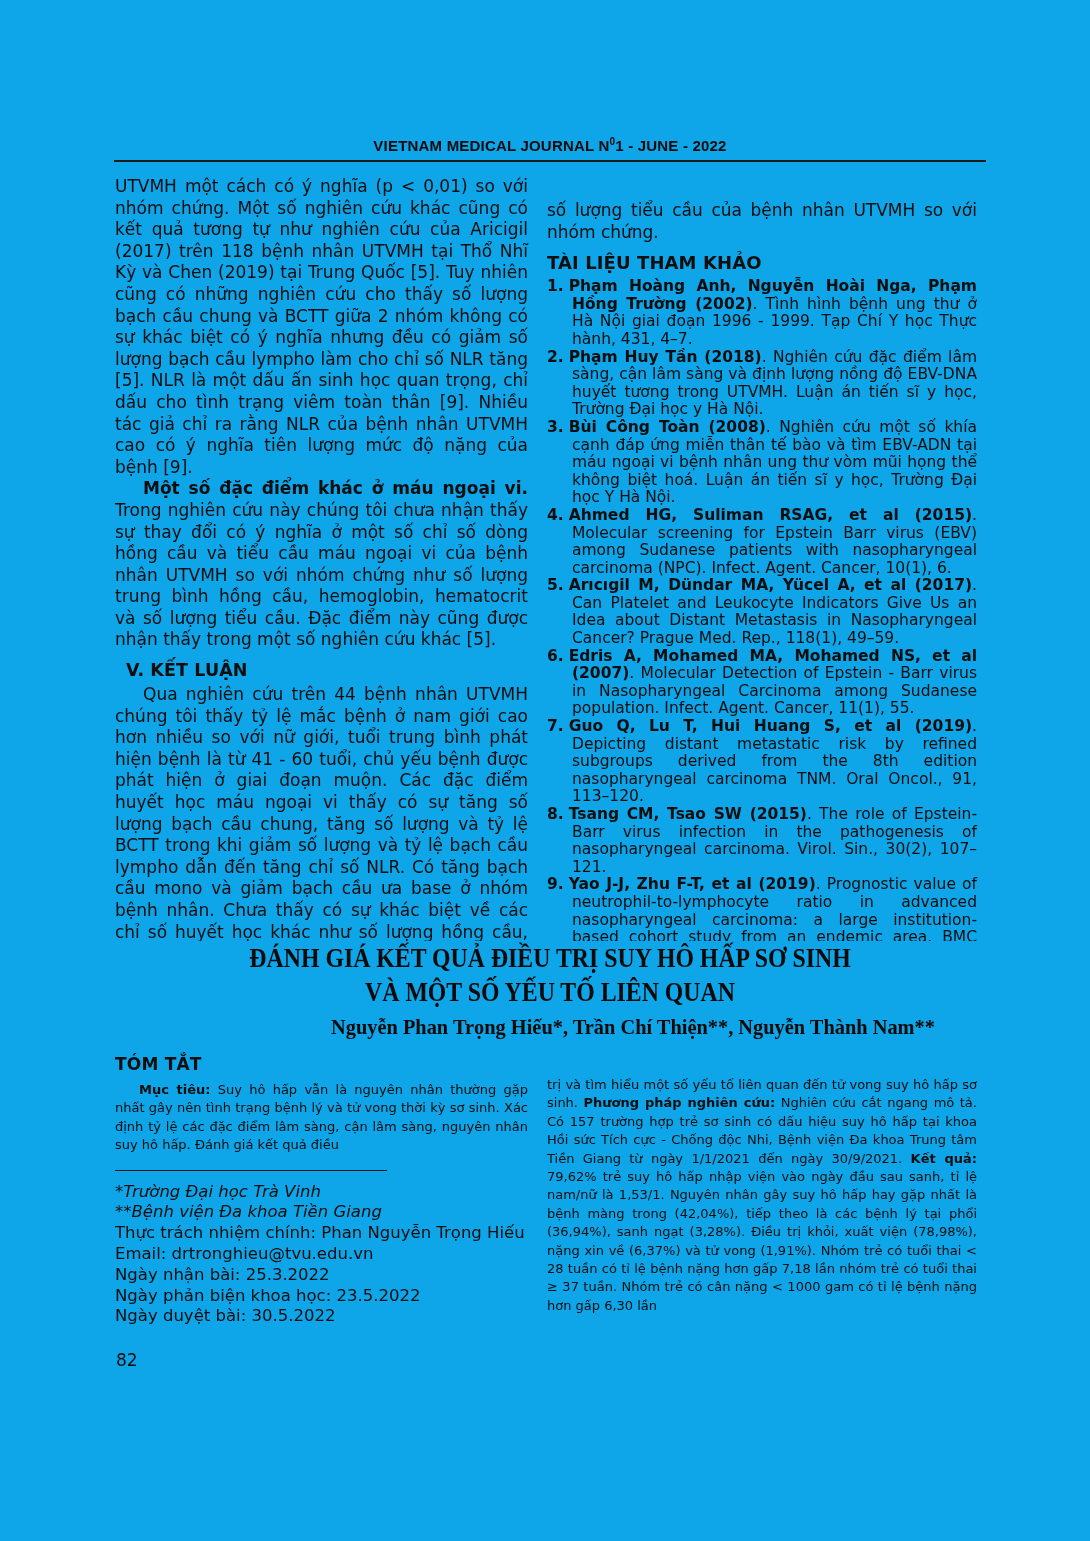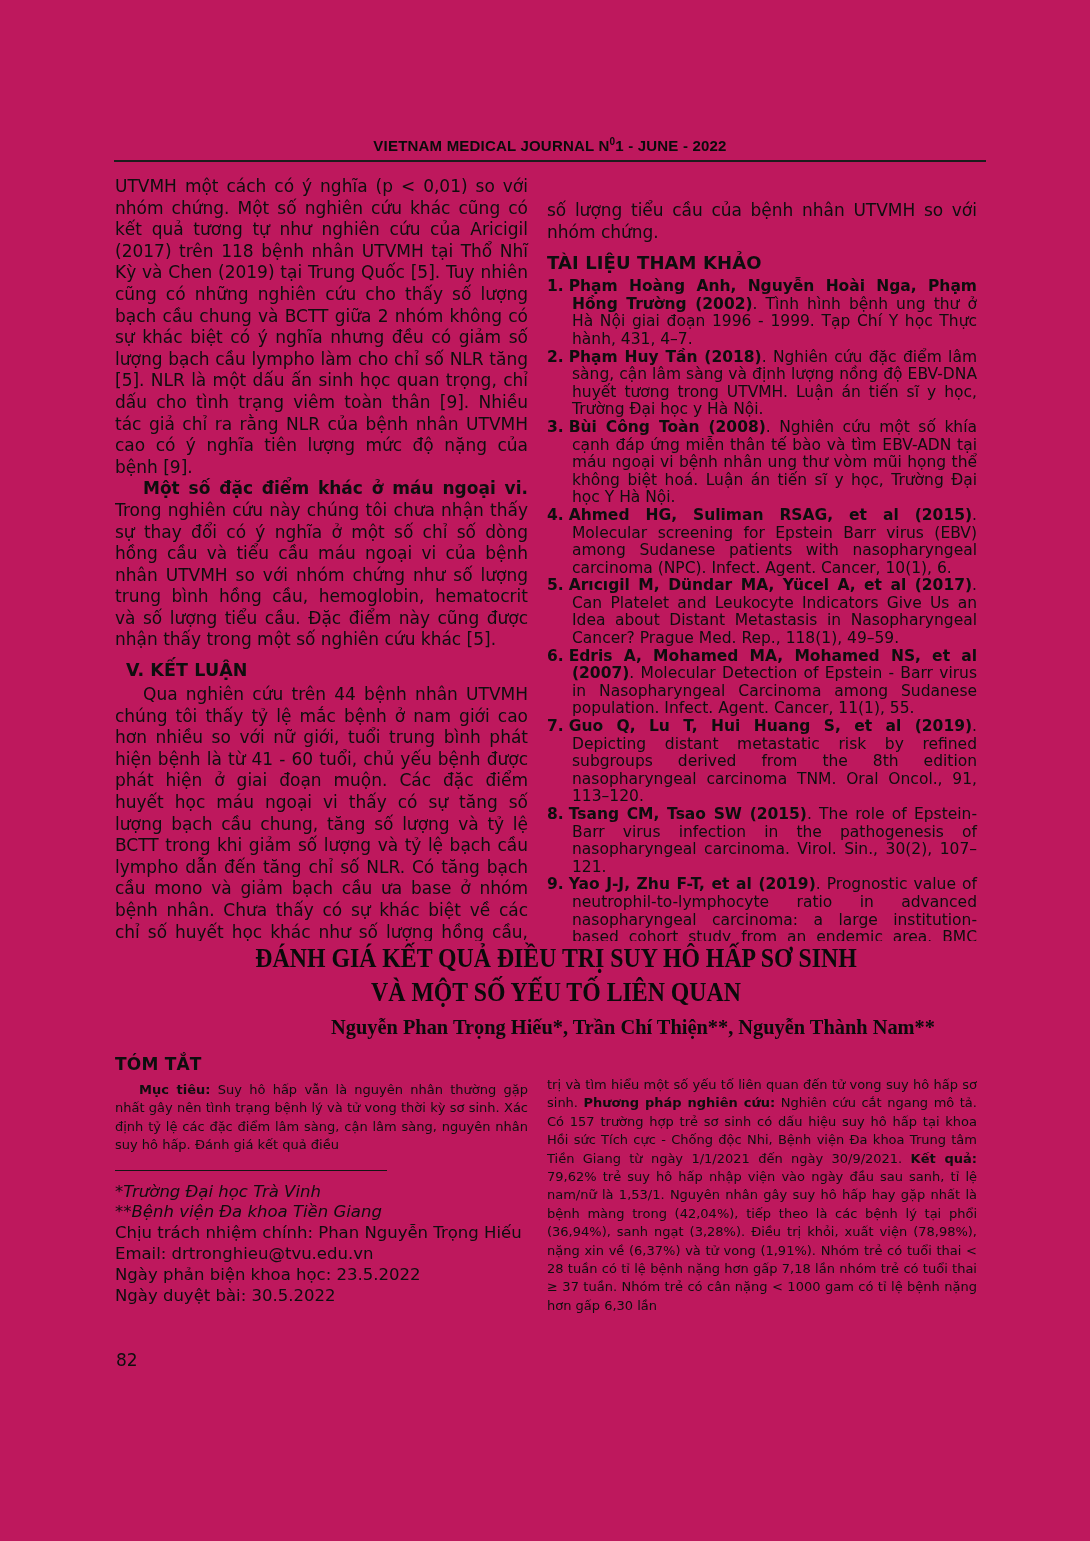--- a/index.html
+++ b/index.html
@@ -1,17 +1,17 @@
 <!DOCTYPE html>
 <html><head>
 <meta charset="utf-8">
 <style>
   html,body { margin:0; padding:0; background:#ffffff; }
   .page {
-    position:relative; width:1090px; height:1541px; background:#be185d;
+    position:relative; width:1090px; height:1541px; background:#0ea5e9;
     color:#0e0e0e; font-family:"DejaVu Sans","Liberation Sans",sans-serif;
     overflow:hidden;
   }
   .journal-header {
     position:absolute; top:137px; left:115px; width:870px; text-align:center;
     font-family:"Liberation Sans",sans-serif; font-weight:700; font-size:15px;
     letter-spacing:0.2px; color:#0b0b0b; white-space:nowrap;
   }
   .journal-header sup { font-size:10px; line-height:0; }
   .header-rule { position:absolute; top:160px; left:114px; width:872px; border-top:2px solid #1c1c1c; }
@@ -24,21 +24,21 @@
   .body-text { margin:0; font-size:17px; line-height:21.6px; text-align:justify; }
   .indent { text-indent:28px; }
   .section-heading { margin:8px 0 3px 11px; font-size:17.5px; line-height:22px; font-weight:700; letter-spacing:0.1px; }
   .refs-heading { font-size:18px; margin:9px 0 4px 0; }
 
   .references { margin:0; padding:0; list-style:none; font-size:15.5px; line-height:17.6px; text-align:justify; }
   .references li { padding-left:25px; text-indent:-25px; }
   .ref-num { padding-right:5px; }
 
   .article-title {
-    position:absolute; top:941px; left:121px; width:870px; margin:0; text-align:center;
+    position:absolute; top:941px; left:115px; width:870px; margin:0; text-align:center;
     font-family:"Liberation Serif","DejaVu Serif",serif; font-weight:700;
     font-size:28px; line-height:34px; color:#0a0a0a;
   }
   .title-line { display:block; transform:scaleX(0.85); }
 
   .article-authors {
     position:absolute; top:1015px; left:280px; width:706px; text-align:center;
     font-family:"Liberation Serif","DejaVu Serif",serif; font-weight:700; font-size:21px;
     transform:scaleX(0.97); color:#0a0a0a;
   }
@@ -94,22 +94,23 @@
   <div class="article-authors">Nguyễn Phan Trọng Hiếu*, Trần Chí Thiện**, Nguyễn Thành Nam**</div>
 
   <div class="columns columns-abstract">
     <div class="col-left">
       <h3 class="abstract-heading">TÓM TẮT</h3>
       <p class="abs-text abs-indent"><b>Mục tiêu:</b><span> Suy hô hấp vẫn là nguyên nhân thường gặp nhất gây nên tình trạng bệnh lý và tử vong thời kỳ sơ sinh. Xác định tỷ lệ các đặc điểm lâm sàng, cận lâm sàng, nguyên nhân suy hô hấp. Đánh giá kết quả điều</span></p>
       <div class="footnote-block">
         <div class="footnote-rule"></div>
         <div class="footnote italic">*Trường Đại học Trà Vinh</div>
         <div class="footnote italic">**Bệnh viện Đa khoa Tiền Giang</div>
-        <div class="footnote">Chịu trách nhiệm chính: Phan Nguyễn Trọng Hiếu</div>
+        <div class="footnote">Thực trách nhiệm chính: Phan Nguyễn Trọng Hiếu</div>
         <div class="footnote">Email: drtronghieu@tvu.edu.vn</div>
+        <div class="footnote">Ngày nhận bài: 25.3.2022</div>
         <div class="footnote">Ngày phản biện khoa học: 23.5.2022</div>
         <div class="footnote">Ngày duyệt bài: 30.5.2022</div>
       </div>
     </div>
     <div class="col-right">
       <p class="abs-text"><span>trị và tìm hiểu một số yếu tố liên quan đến tử vong suy hô hấp sơ sinh. </span><b>Phương pháp nghiên cứu:</b><span> Nghiên cứu cắt ngang mô tả. Có 157 trường hợp trẻ sơ sinh có dấu hiệu suy hô hấp tại khoa Hồi sức Tích cực - Chống độc Nhi, Bệnh viện Đa khoa Trung tâm Tiền Giang từ ngày 1/1/2021 đến ngày 30/9/2021. </span><b>Kết quả:</b><span> 79,62% trẻ suy hô hấp nhập viện vào ngày đầu sau sanh, tỉ lệ nam/nữ là 1,53/1. Nguyên nhân gây suy hô hấp hay gặp nhất là bệnh màng trong (42,04%), tiếp theo là các bệnh lý tại phổi (36,94%), sanh ngạt (3,28%). Điều trị khỏi, xuất viện (78,98%), nặng xin về (6,37%) và tử vong (1,91%). Nhóm trẻ có tuổi thai &lt; 28 tuần có tỉ lệ bệnh nặng hơn gấp 7,18 lần nhóm trẻ có tuổi thai ≥ 37 tuần. Nhóm trẻ có cân nặng &lt; 1000 gam có tỉ lệ bệnh nặng hơn gấp 6,30 lần</span></p>
     </div>
   </div>
 
   <div class="page-number">82</div>

